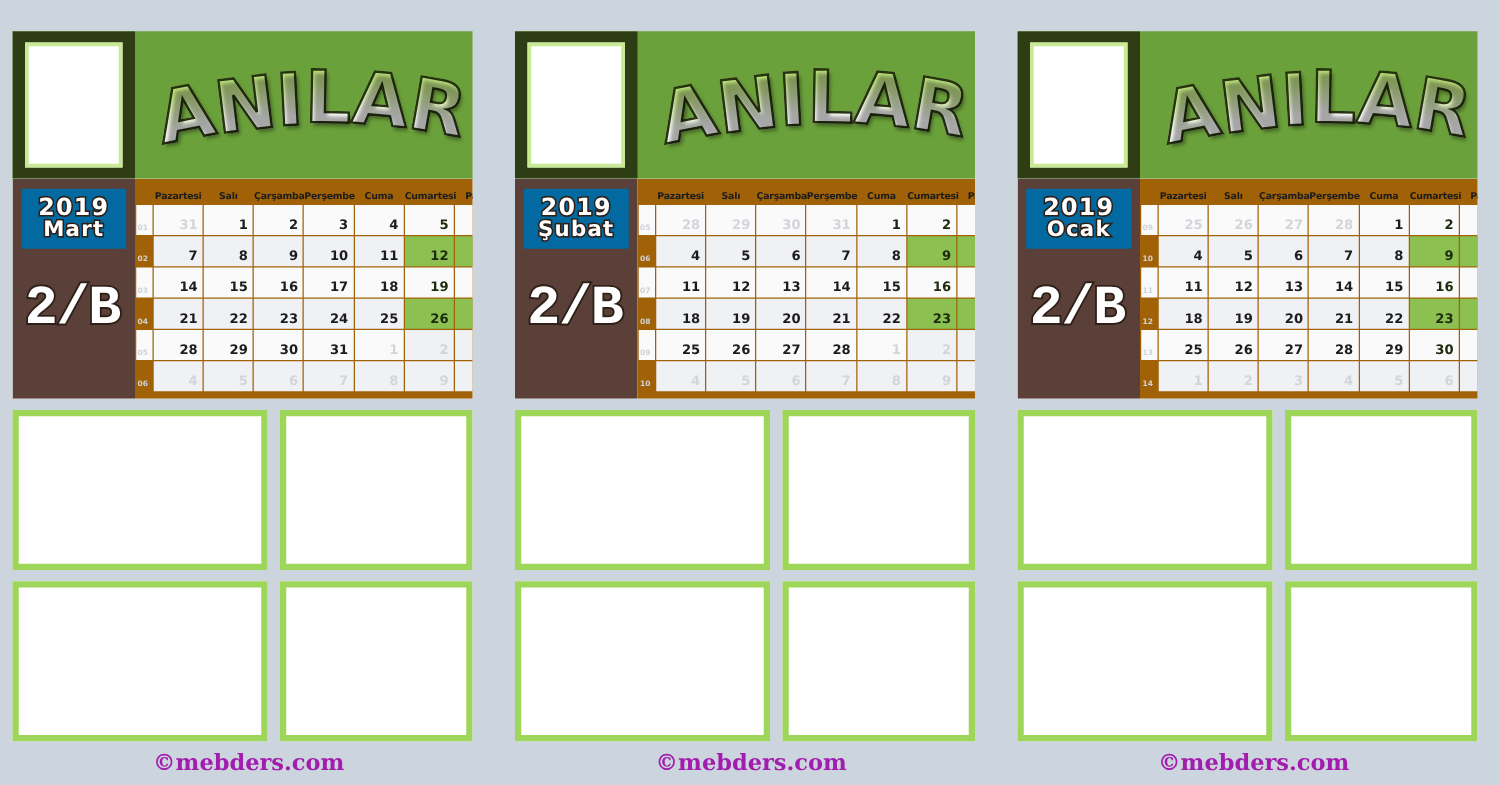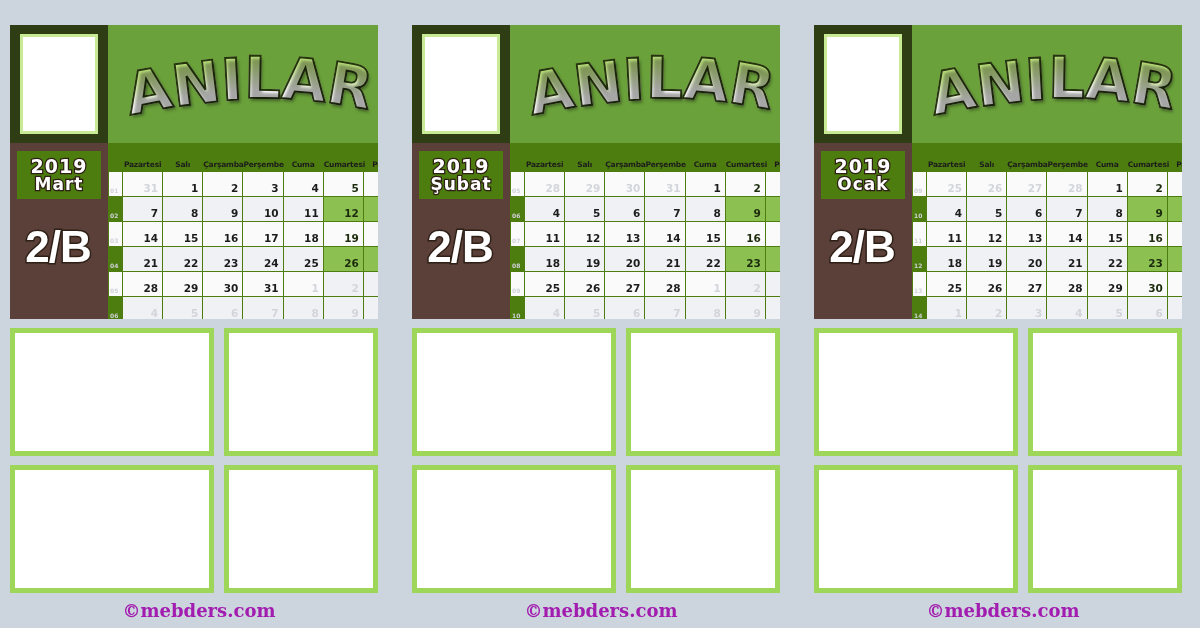--- a/index.html
+++ b/index.html
@@ -93,21 +93,21 @@
   }
   .sidebar{
     position:absolute;left:0;top:0;
     width:98px;height:176px;
     background:#5a4038;
   }
   .mo-box{
     position:absolute;
     left:7px;top:8px;
     width:84px;height:48px;
-    background:#4d7c0f;
+    background:#0369a1;
     display:flex;flex-direction:column;
     align-items:center;justify-content:center;
     gap:0;
     text-align:right;
   }
   .mo-year,.mo-name{
     font-family:"DejaVu Sans", sans-serif;
     font-weight:bold;
     color:#ffffff;
     -webkit-text-stroke:2.5px #2f2017;
@@ -115,35 +115,35 @@
     letter-spacing:1px;
     line-height:1;
   }
   .mo-year{font-size:19px;}
   .mo-name{font-size:17px;}
   .cls{
     position:absolute;
     left:0;top:82px;
     width:96px;
     text-align:center;
-    font-family:Liberation Sans, sans-serif;
+    font-family:Liberation Mono, monospace;
     font-weight:bold;
     font-size:44px;
     color:#ffffff;
     -webkit-text-stroke:3px #2f2017;
     paint-order:stroke fill;
     letter-spacing:-1px;
     line-height:1;
   }
   .grid-wrap{
     position:absolute;
     left:98px;top:0;
     width:280px;height:176px;
-    background:#4d7c0f;
-    padding-top:15px;
+    background:#a16207;
+    padding-top:7px;
     box-sizing:border-box;
     overflow:hidden;
   }
   table.cal{
     border-collapse:separate;
     border-spacing:1px;
     width:296px;
     table-layout:fixed;
   }
   table.cal th{

